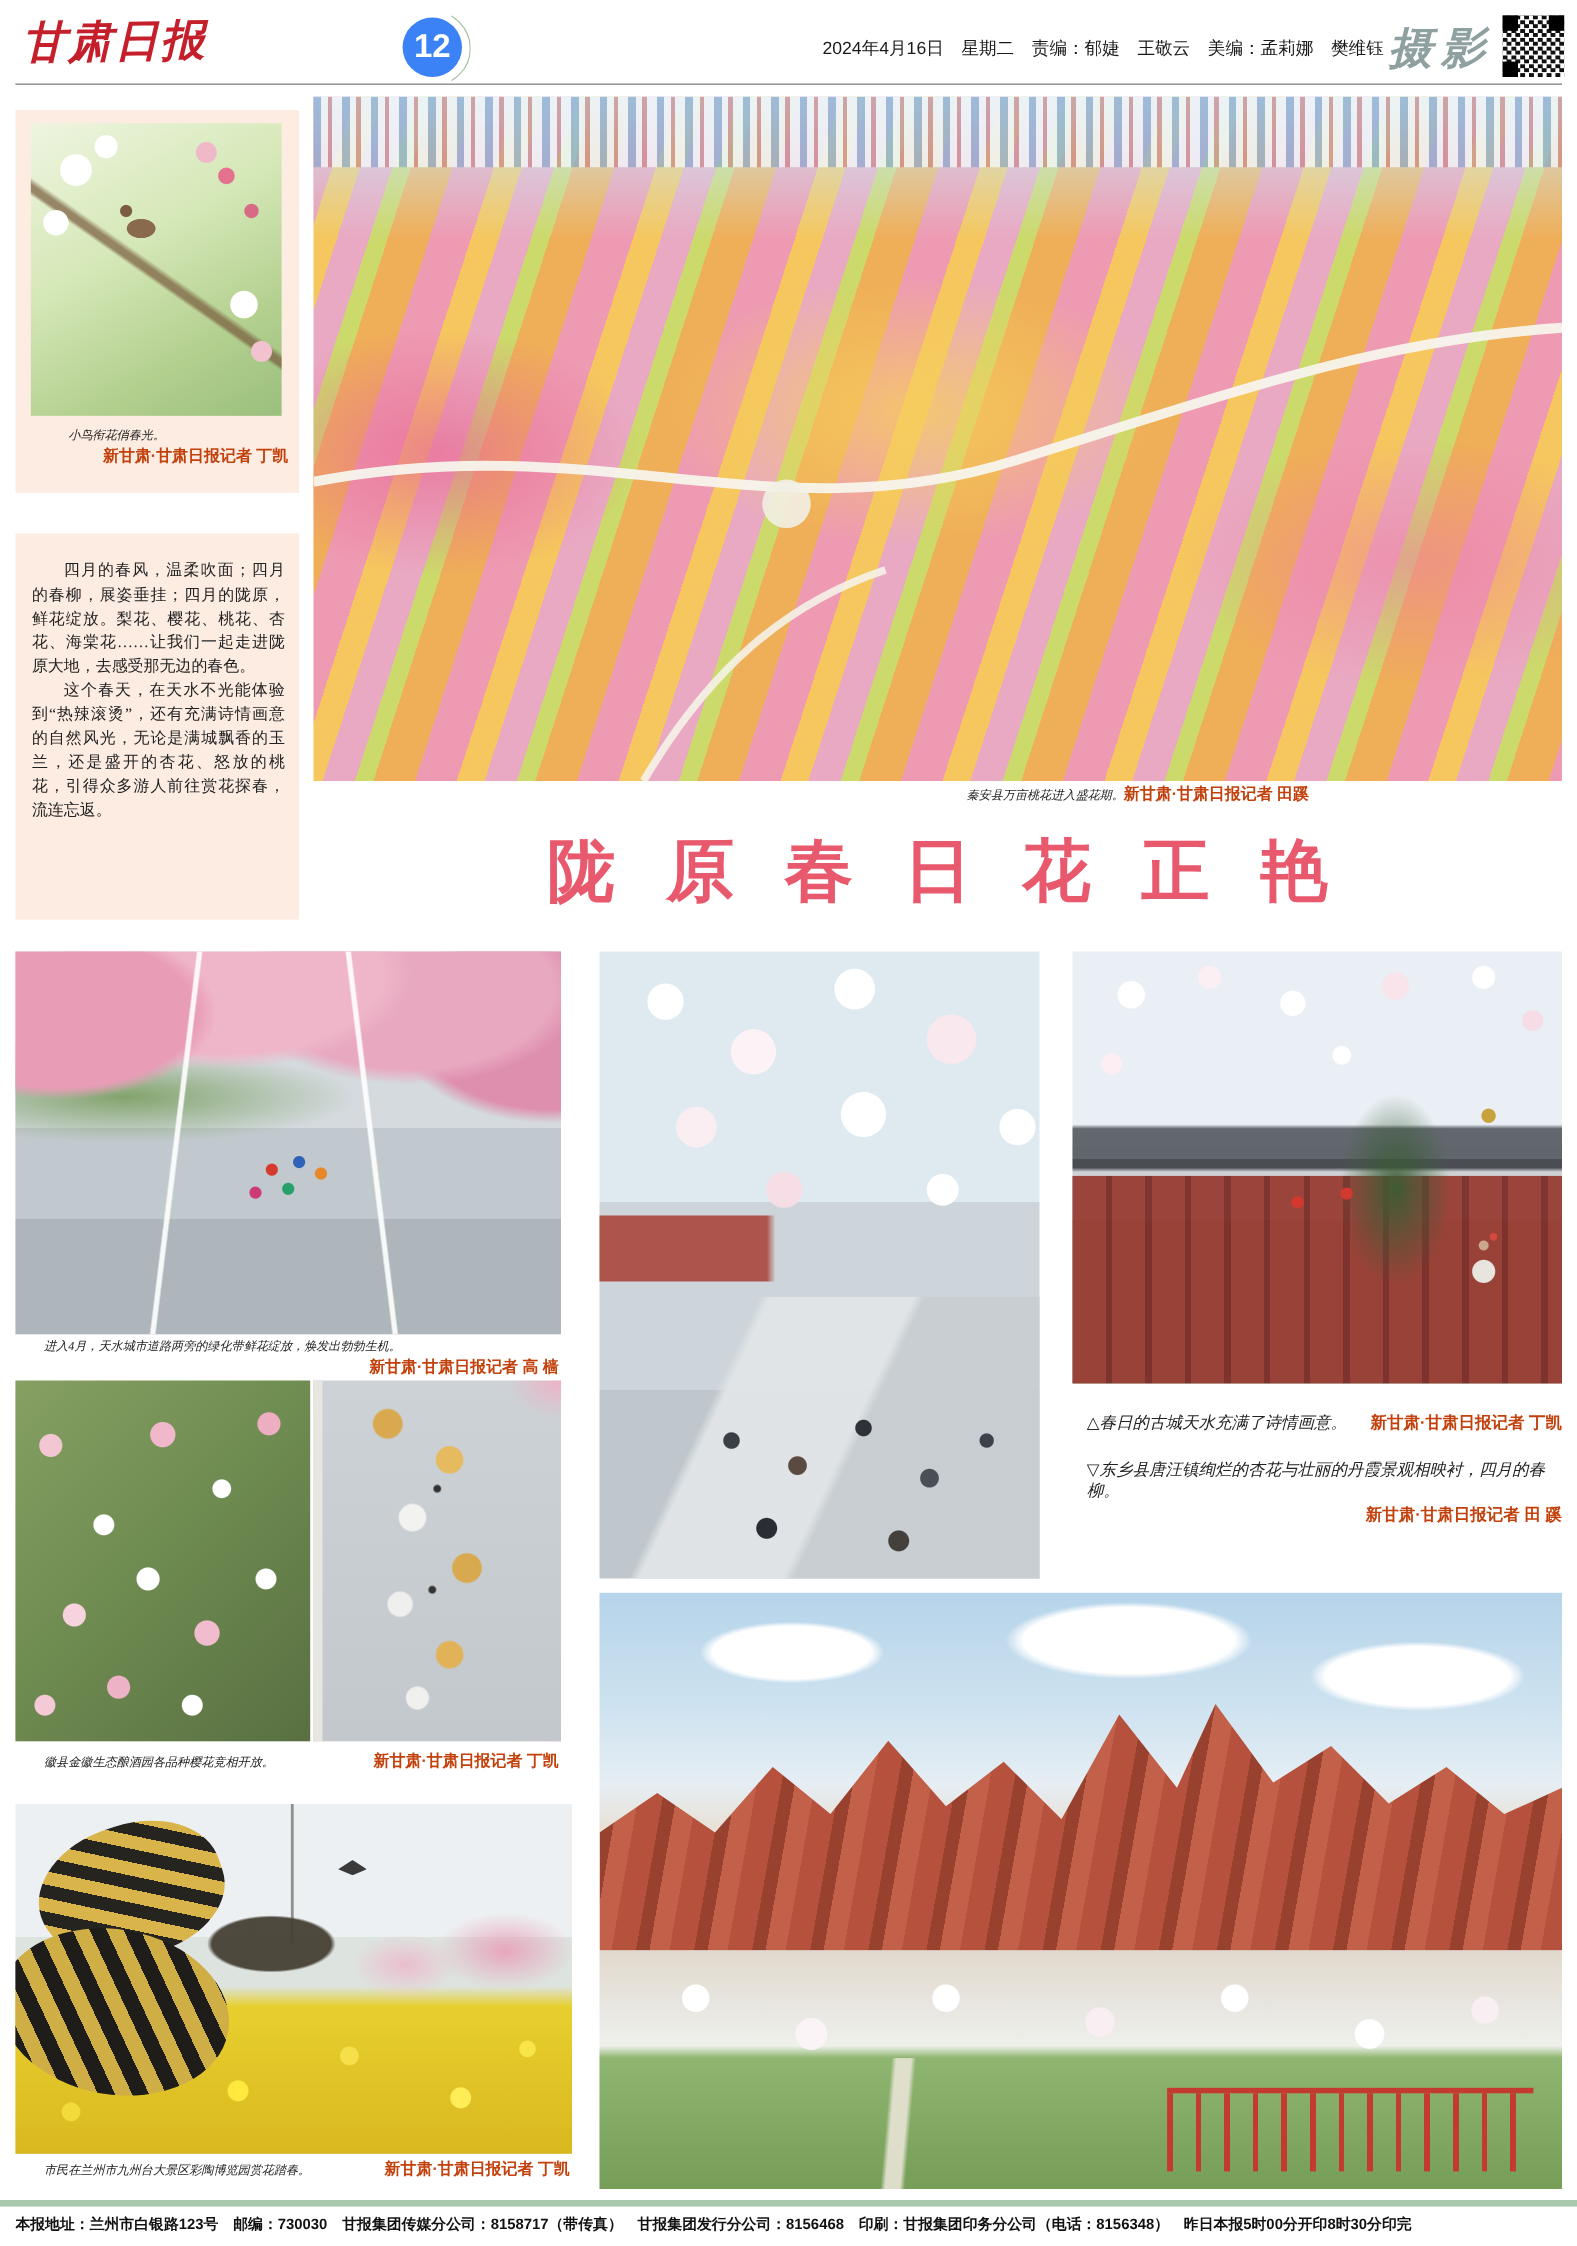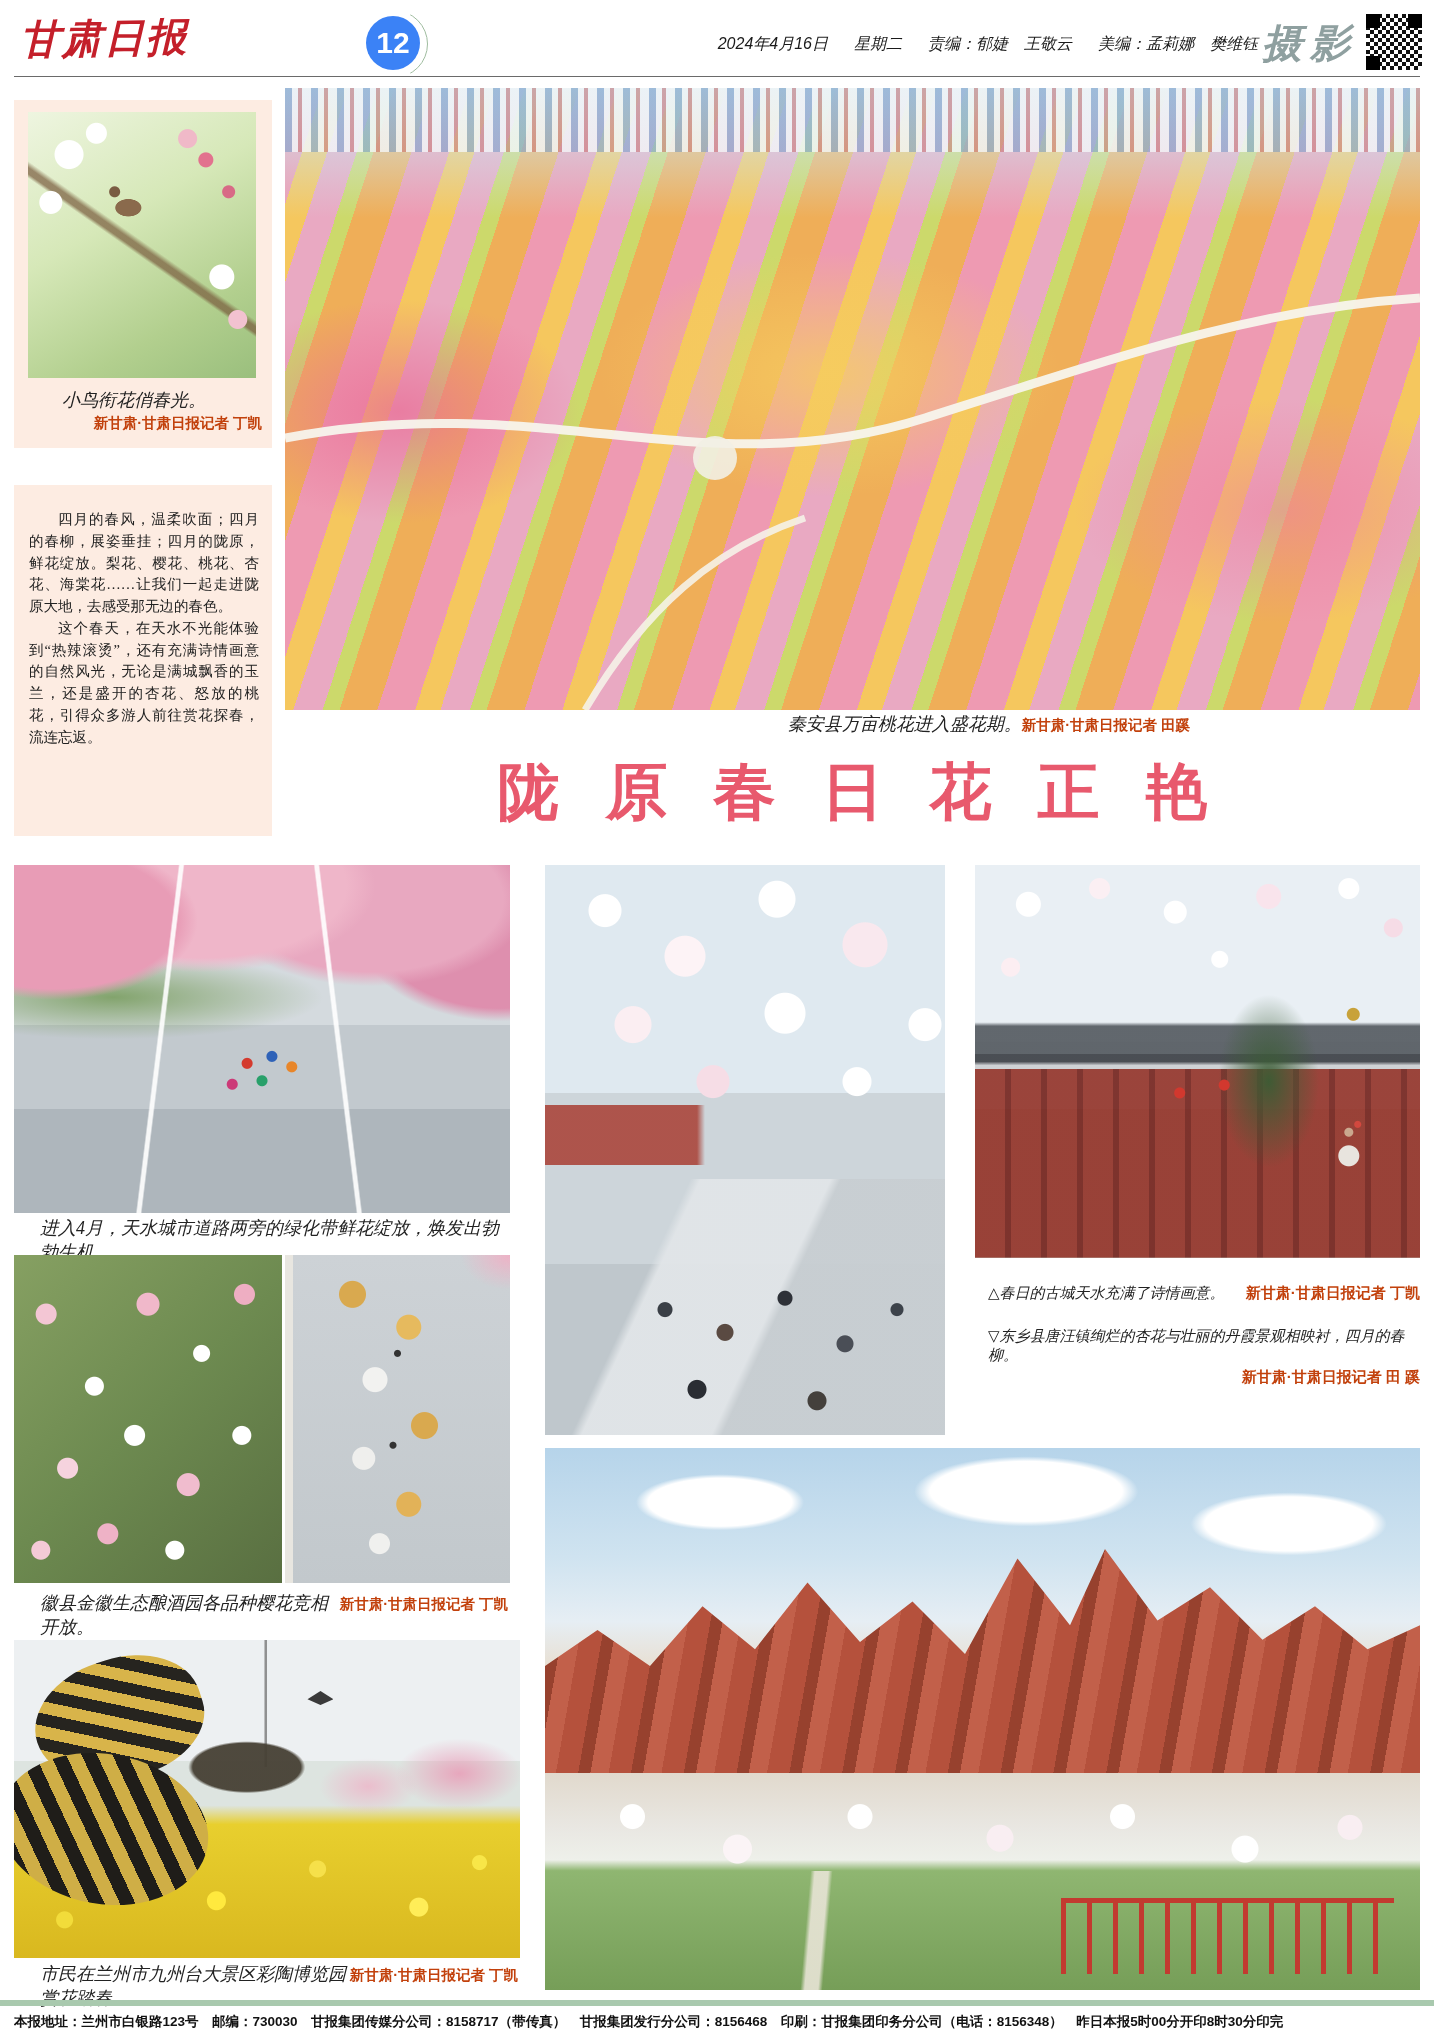--- a/index.html
+++ b/index.html
@@ -7,21 +7,21 @@
   .abs{position:absolute;}
 
   
   .masthead{left:20px;top:10px;width:180px;height:56px;color:#c41f2a;
     font-family:"DejaVu Serif","Liberation Serif",serif;font-weight:bold;font-style:italic;
     font-size:40px;letter-spacing:2px;transform:rotate(-1deg);line-height:56px;}
   .page-circle{left:366px;top:16px;width:54px;height:54px;border-radius:50%;background:#3b82f6;
     color:#fff;font-weight:bold;font-size:30px;display:flex;align-items:center;justify-content:center;}
   .page-arc{left:360px;top:10px;width:66px;height:66px;border:1px solid #9fbc9f;border-radius:50%;
     clip-path:inset(0 0 0 74%);}
-  .dateline{top:34px;right:176px;display:flex;gap:26px;font-size:16px;color:#1a1a1a;white-space:nowrap;font-style:italic;}
+  .dateline{top:34px;right:176px;display:flex;gap:16px;font-size:16px;color:#1a1a1a;white-space:nowrap;}
   .section-label{left:1262px;top:16px;font-size:40px;font-weight:bold;font-style:italic;
     color:#8fa0a0;letter-spacing:8px;}
   .qr{left:1366px;top:14px;width:56px;height:56px;
     background:
       linear-gradient(#000 0 0) 0 0/14px 14px no-repeat,
       linear-gradient(#000 0 0) 42px 0/14px 14px no-repeat,
       linear-gradient(#000 0 0) 0 42px/14px 14px no-repeat,
       conic-gradient(#111 25%,#fff 0 50%,#111 0 75%,#fff 0) 0 0/8px 8px;}
   .header-rule{left:14px;top:76px;width:1406px;height:1px;background:#6a6a6a;}
 
@@ -35,21 +35,21 @@
       radial-gradient(circle at 70% 10%,#f0b9c8 0 9px,transparent 10px),
       radial-gradient(circle at 18% 16%,#fff 0 14px,transparent 15px),
       radial-gradient(circle at 30% 8%,#fff 0 10px,transparent 11px),
       radial-gradient(circle at 10% 34%,#fff 0 11px,transparent 12px),
       radial-gradient(circle at 85% 62%,#fff 0 12px,transparent 13px),
       radial-gradient(circle at 92% 78%,#f2c2d0 0 9px,transparent 10px),
       radial-gradient(circle at 38% 30%,#7a5c42 0 5px,transparent 6px),
       radial-gradient(ellipse 18px 12px at 44% 36%,#8a6a4c 0 70%,transparent 75%),
       linear-gradient(35deg,transparent 47%,rgba(120,90,60,.7) 48% 49.5%,transparent 51%),
       linear-gradient(150deg,#eef5e0 0%,#d6e8b8 40%,#b2cf8e 75%,#9abf7d 100%);}
-  .cap{font-family:"Liberation Serif","DejaVu Serif",serif;font-style:italic;color:#222;font-size:18px;}
+  .cap{font-family:"Liberation Serif","DejaVu Serif",serif;font-style:italic;color:#222;font-size:11px;}
   .credit{font-weight:bold;color:#c2410c;font-size:14.5px;white-space:nowrap;}
   .bird-cap{left:14px;top:388px;width:258px;}
   .bird-cap .cap{padding-left:48px;display:block;}
   .bird-cap .credit{display:block;text-align:right;padding-right:10px;margin-top:2px;}
 
   .article-panel{left:14px;top:485px;width:258px;height:351px;overflow:hidden;
     padding:0;box-sizing:border-box;}
   .article-inner{padding:24px 13px 0 15px;font-family:"Liberation Serif","DejaVu Serif",serif;
     font-size:14.5px;line-height:1.5;color:#222;text-align:justify;}
   .article-inner p{margin:0;text-indent:2em;}

